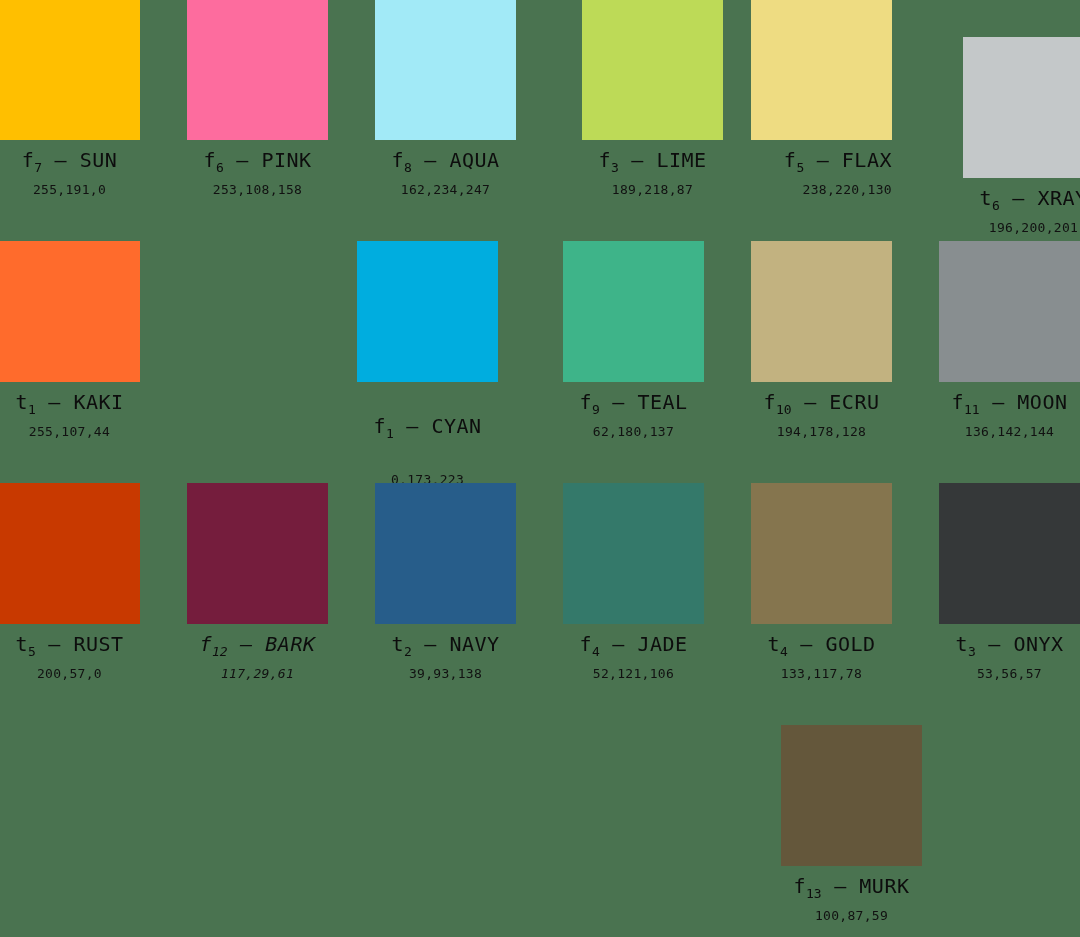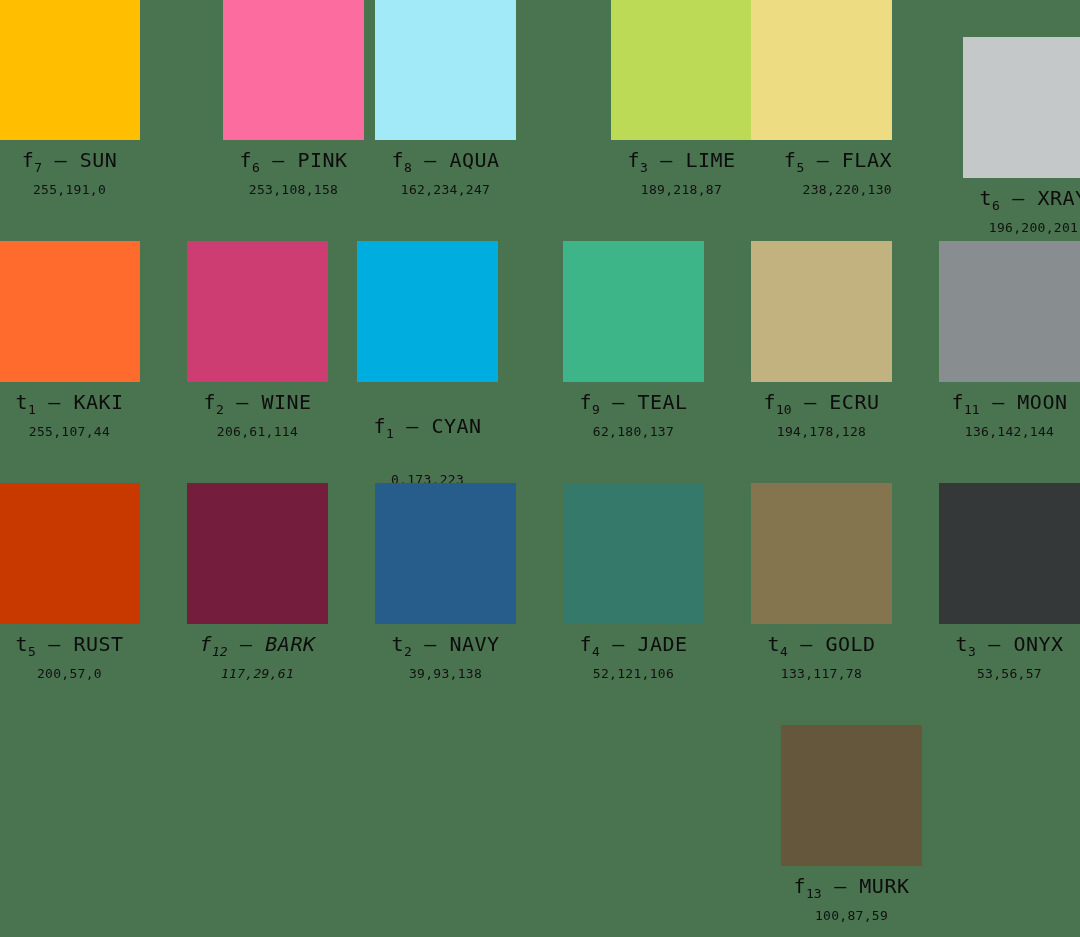--- a/index.html
+++ b/index.html
@@ -57,54 +57,49 @@
 </style>
 </head>
 <body style="background: rgb(74, 115, 80);">
 
 <div id="palette-grid">
     <div class="swatch-cell" style="left: -1px; top: -1px;">
       <div class="swatch-chip" title="f7 – SUN" style="background: rgb(255, 191, 0);"></div>
       <div class="swatch-name"><span>f</span><span class="sub">7</span> – <span>SUN</span></div>
       <div class="swatch-rgb">255,191,0</div>
     </div>
-    <div class="swatch-cell" style="left: 187px; top: -1px; margin-left: 36px;">
+    <div class="swatch-cell" style="left: 187px; top: -1px;">
       <div class="swatch-chip" title="f6 – PINK" style="background: rgb(253, 108, 158);"></div>
       <div class="swatch-name"><span>f</span><span class="sub">6</span> – <span>PINK</span></div>
       <div class="swatch-rgb">253,108,158</div>
     </div>
     <div class="swatch-cell" style="left: 375px; top: -1px;">
       <div class="swatch-chip" title="f8 – AQUA" style="background: rgb(162, 234, 247);"></div>
       <div class="swatch-name"><span>f</span><span class="sub">8</span> – <span>AQUA</span></div>
       <div class="swatch-rgb">162,234,247</div>
     </div>
-    <div class="swatch-cell" style="left: 563px; top: -1px; padding-left: 48px;">
+    <div class="swatch-cell" style="left: 534px; top: -1px; padding-left: 48px;">
       <div class="swatch-chip" title="f3 – LIME" style="background: rgb(189, 218, 87);"></div>
       <div class="swatch-name"><span>f</span><span class="sub">3</span> – <span>LIME</span></div>
       <div class="swatch-rgb">189,218,87</div>
     </div>
     <div class="swatch-cell" style="left: 751px; top: -1px; align-items: flex-end;">
       <div class="swatch-chip" title="f5 – FLAX" style="background: rgb(238, 220, 130);"></div>
       <div class="swatch-name"><span>f</span><span class="sub">5</span> – <span>FLAX</span></div>
       <div class="swatch-rgb">238,220,130</div>
     </div>
     <div class="swatch-cell" style="left: 963px; top: -1px; margin-top: 38px;">
       <div class="swatch-chip" title="t6 – XRAY" style="background: rgb(196, 200, 201);"></div>
       <div class="swatch-name"><span>t</span><span class="sub">6</span> – <span>XRAY</span></div>
       <div class="swatch-rgb">196,200,201</div>
     </div>
     <div class="swatch-cell" style="left: -1px; top: 241px;">
       <div class="swatch-chip" title="t1 – KAKI" style="background: rgb(255, 107, 44);"></div>
       <div class="swatch-name"><span>t</span><span class="sub">1</span> – <span>KAKI</span></div>
       <div class="swatch-rgb">255,107,44</div>
-    </div>
-    <div class="swatch-cell" style="left: 187px; top: 241px;">
-      <div class="swatch-chip" title="f2 – WINE" style="background: rgb(206, 61, 114);"></div>
-      <div class="swatch-name"><span>f</span><span class="sub">2</span> – <span>WINE</span></div>
-      <div class="swatch-rgb">206,61,114</div>
     </div>
     <div class="swatch-cell" style="left: 357px; top: 241px; gap: 24px;">
       <div class="swatch-chip" title="f1 – CYAN" style="background: rgb(0, 173, 223);"></div>
       <div class="swatch-name"><span>f</span><span class="sub">1</span> – <span>CYAN</span></div>
       <div class="swatch-rgb">0,173,223</div>
     </div>
     <div class="swatch-cell" style="left: 563px; top: 241px;">
       <div class="swatch-chip" title="f9 – TEAL" style="background: rgb(62, 180, 137);"></div>
       <div class="swatch-name"><span>f</span><span class="sub">9</span> – <span>TEAL</span></div>
       <div class="swatch-rgb">62,180,137</div>

